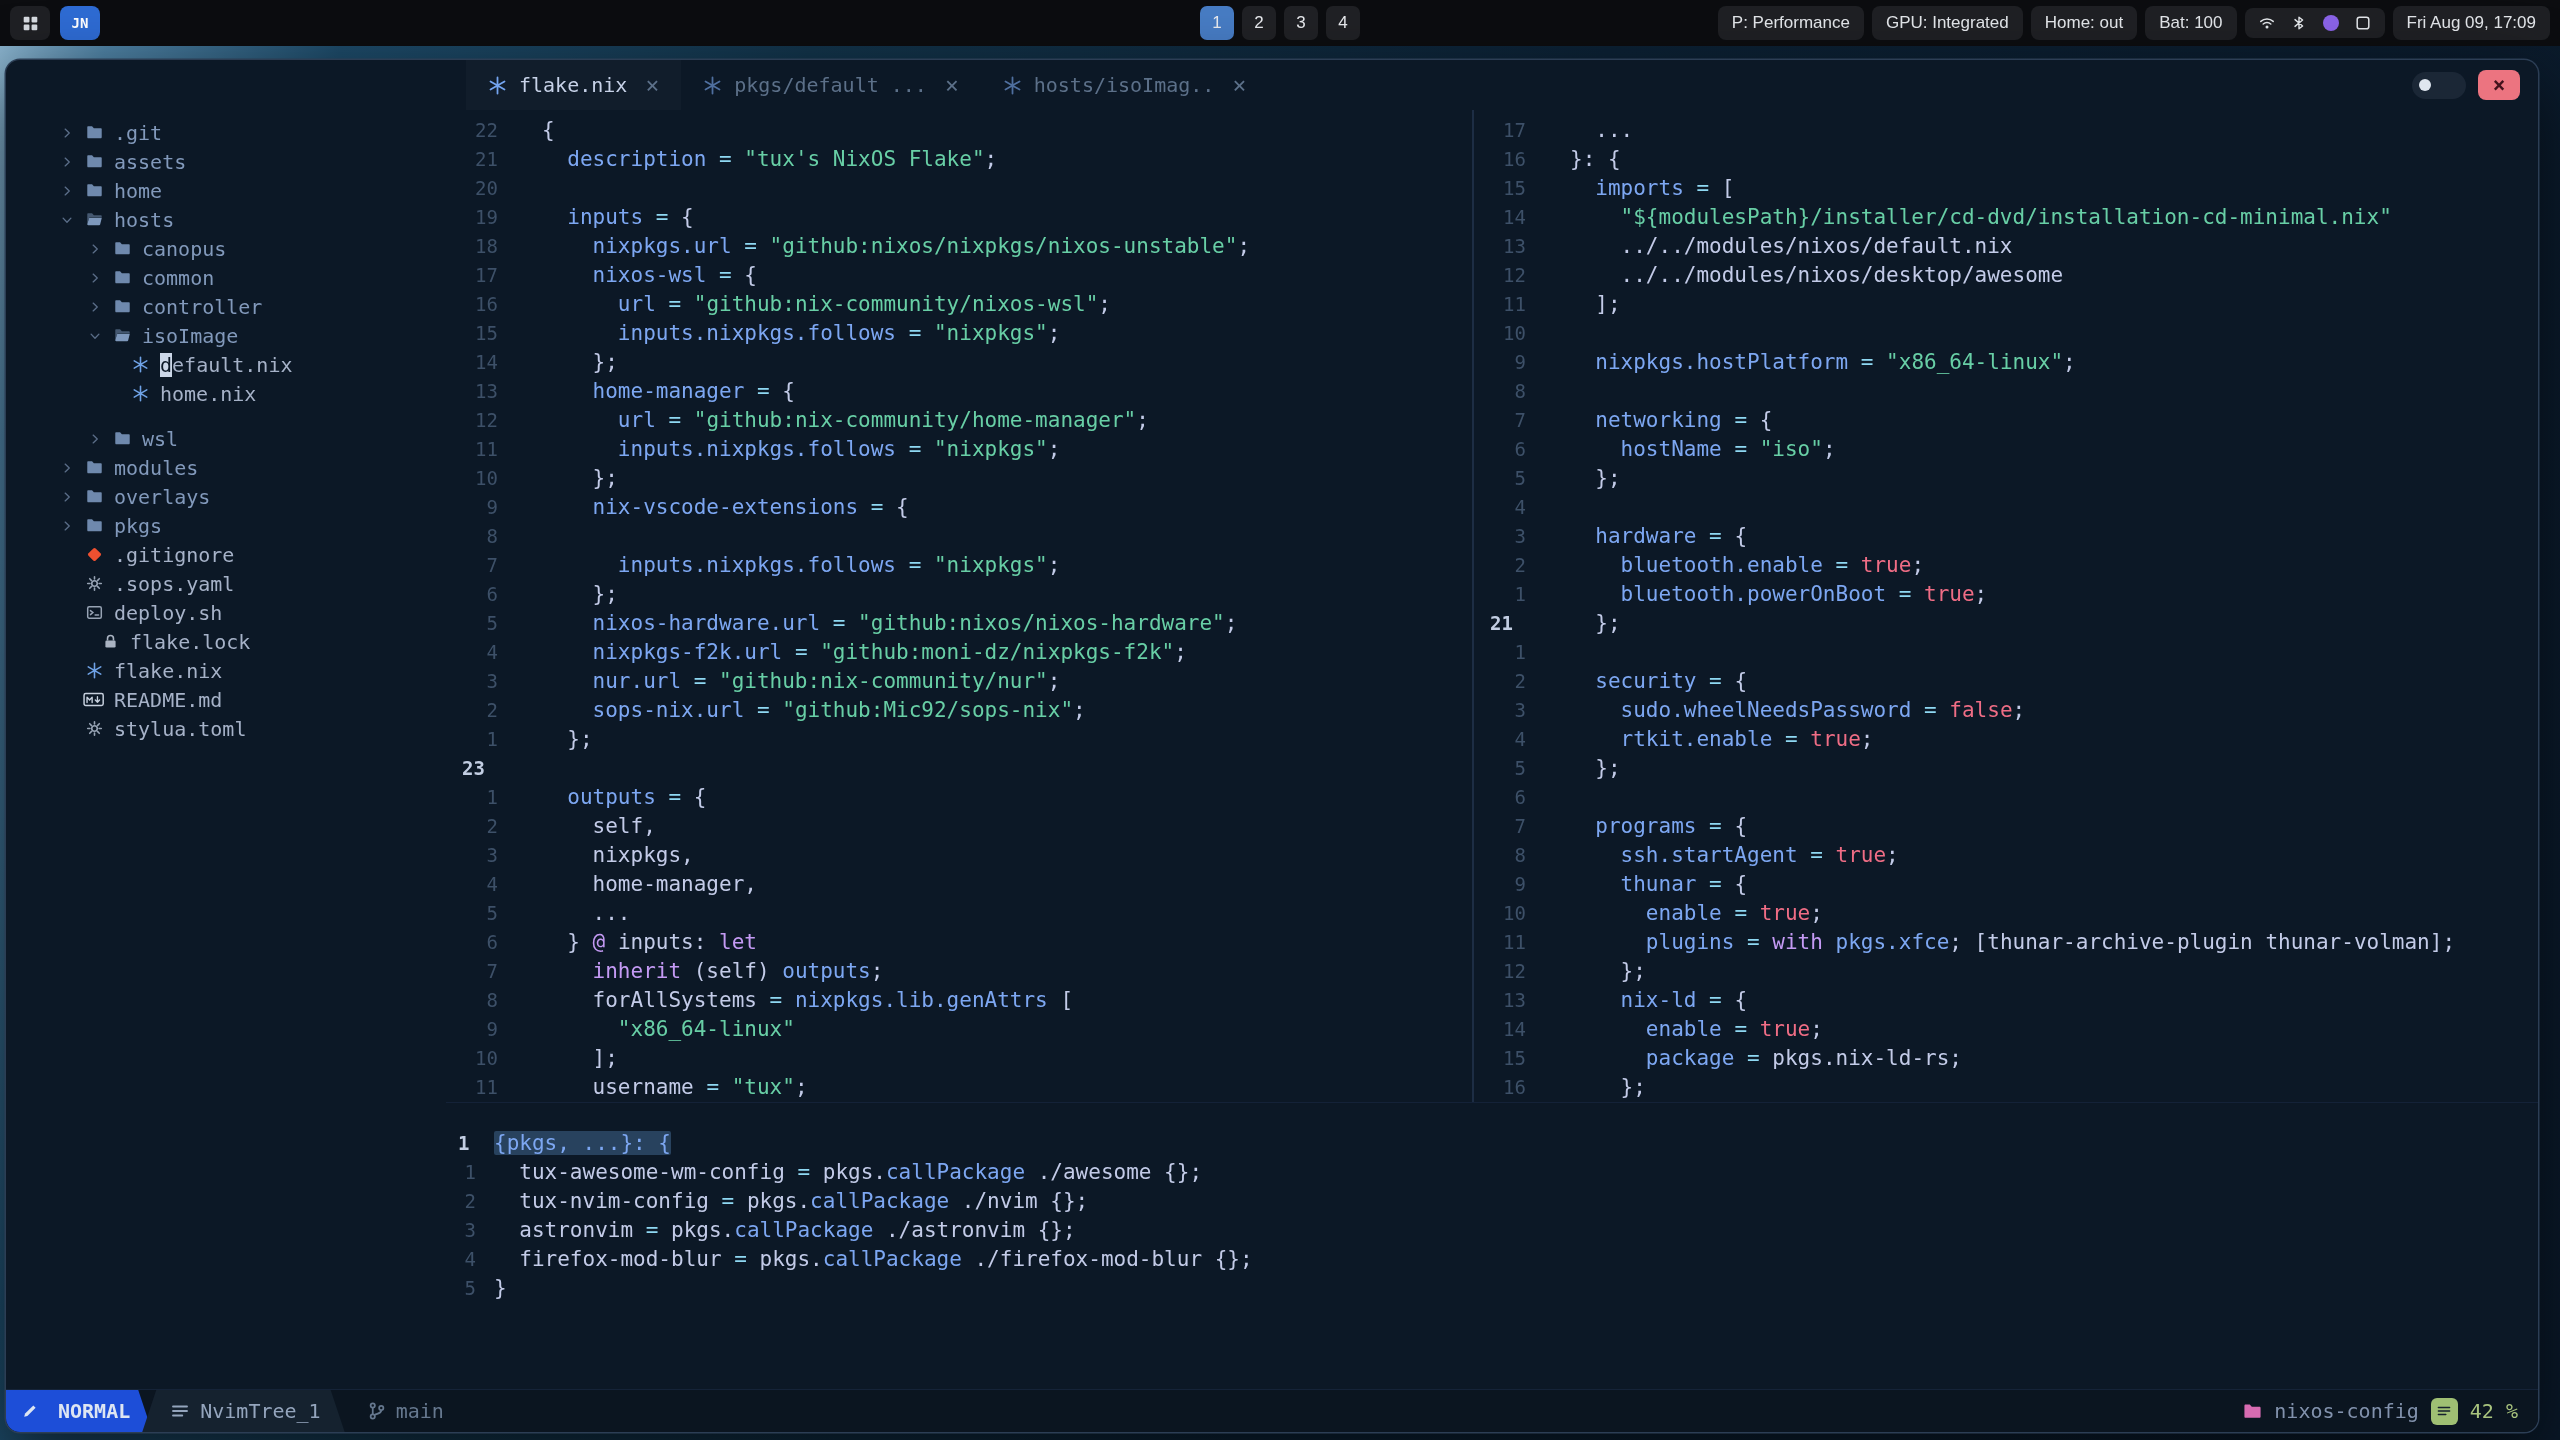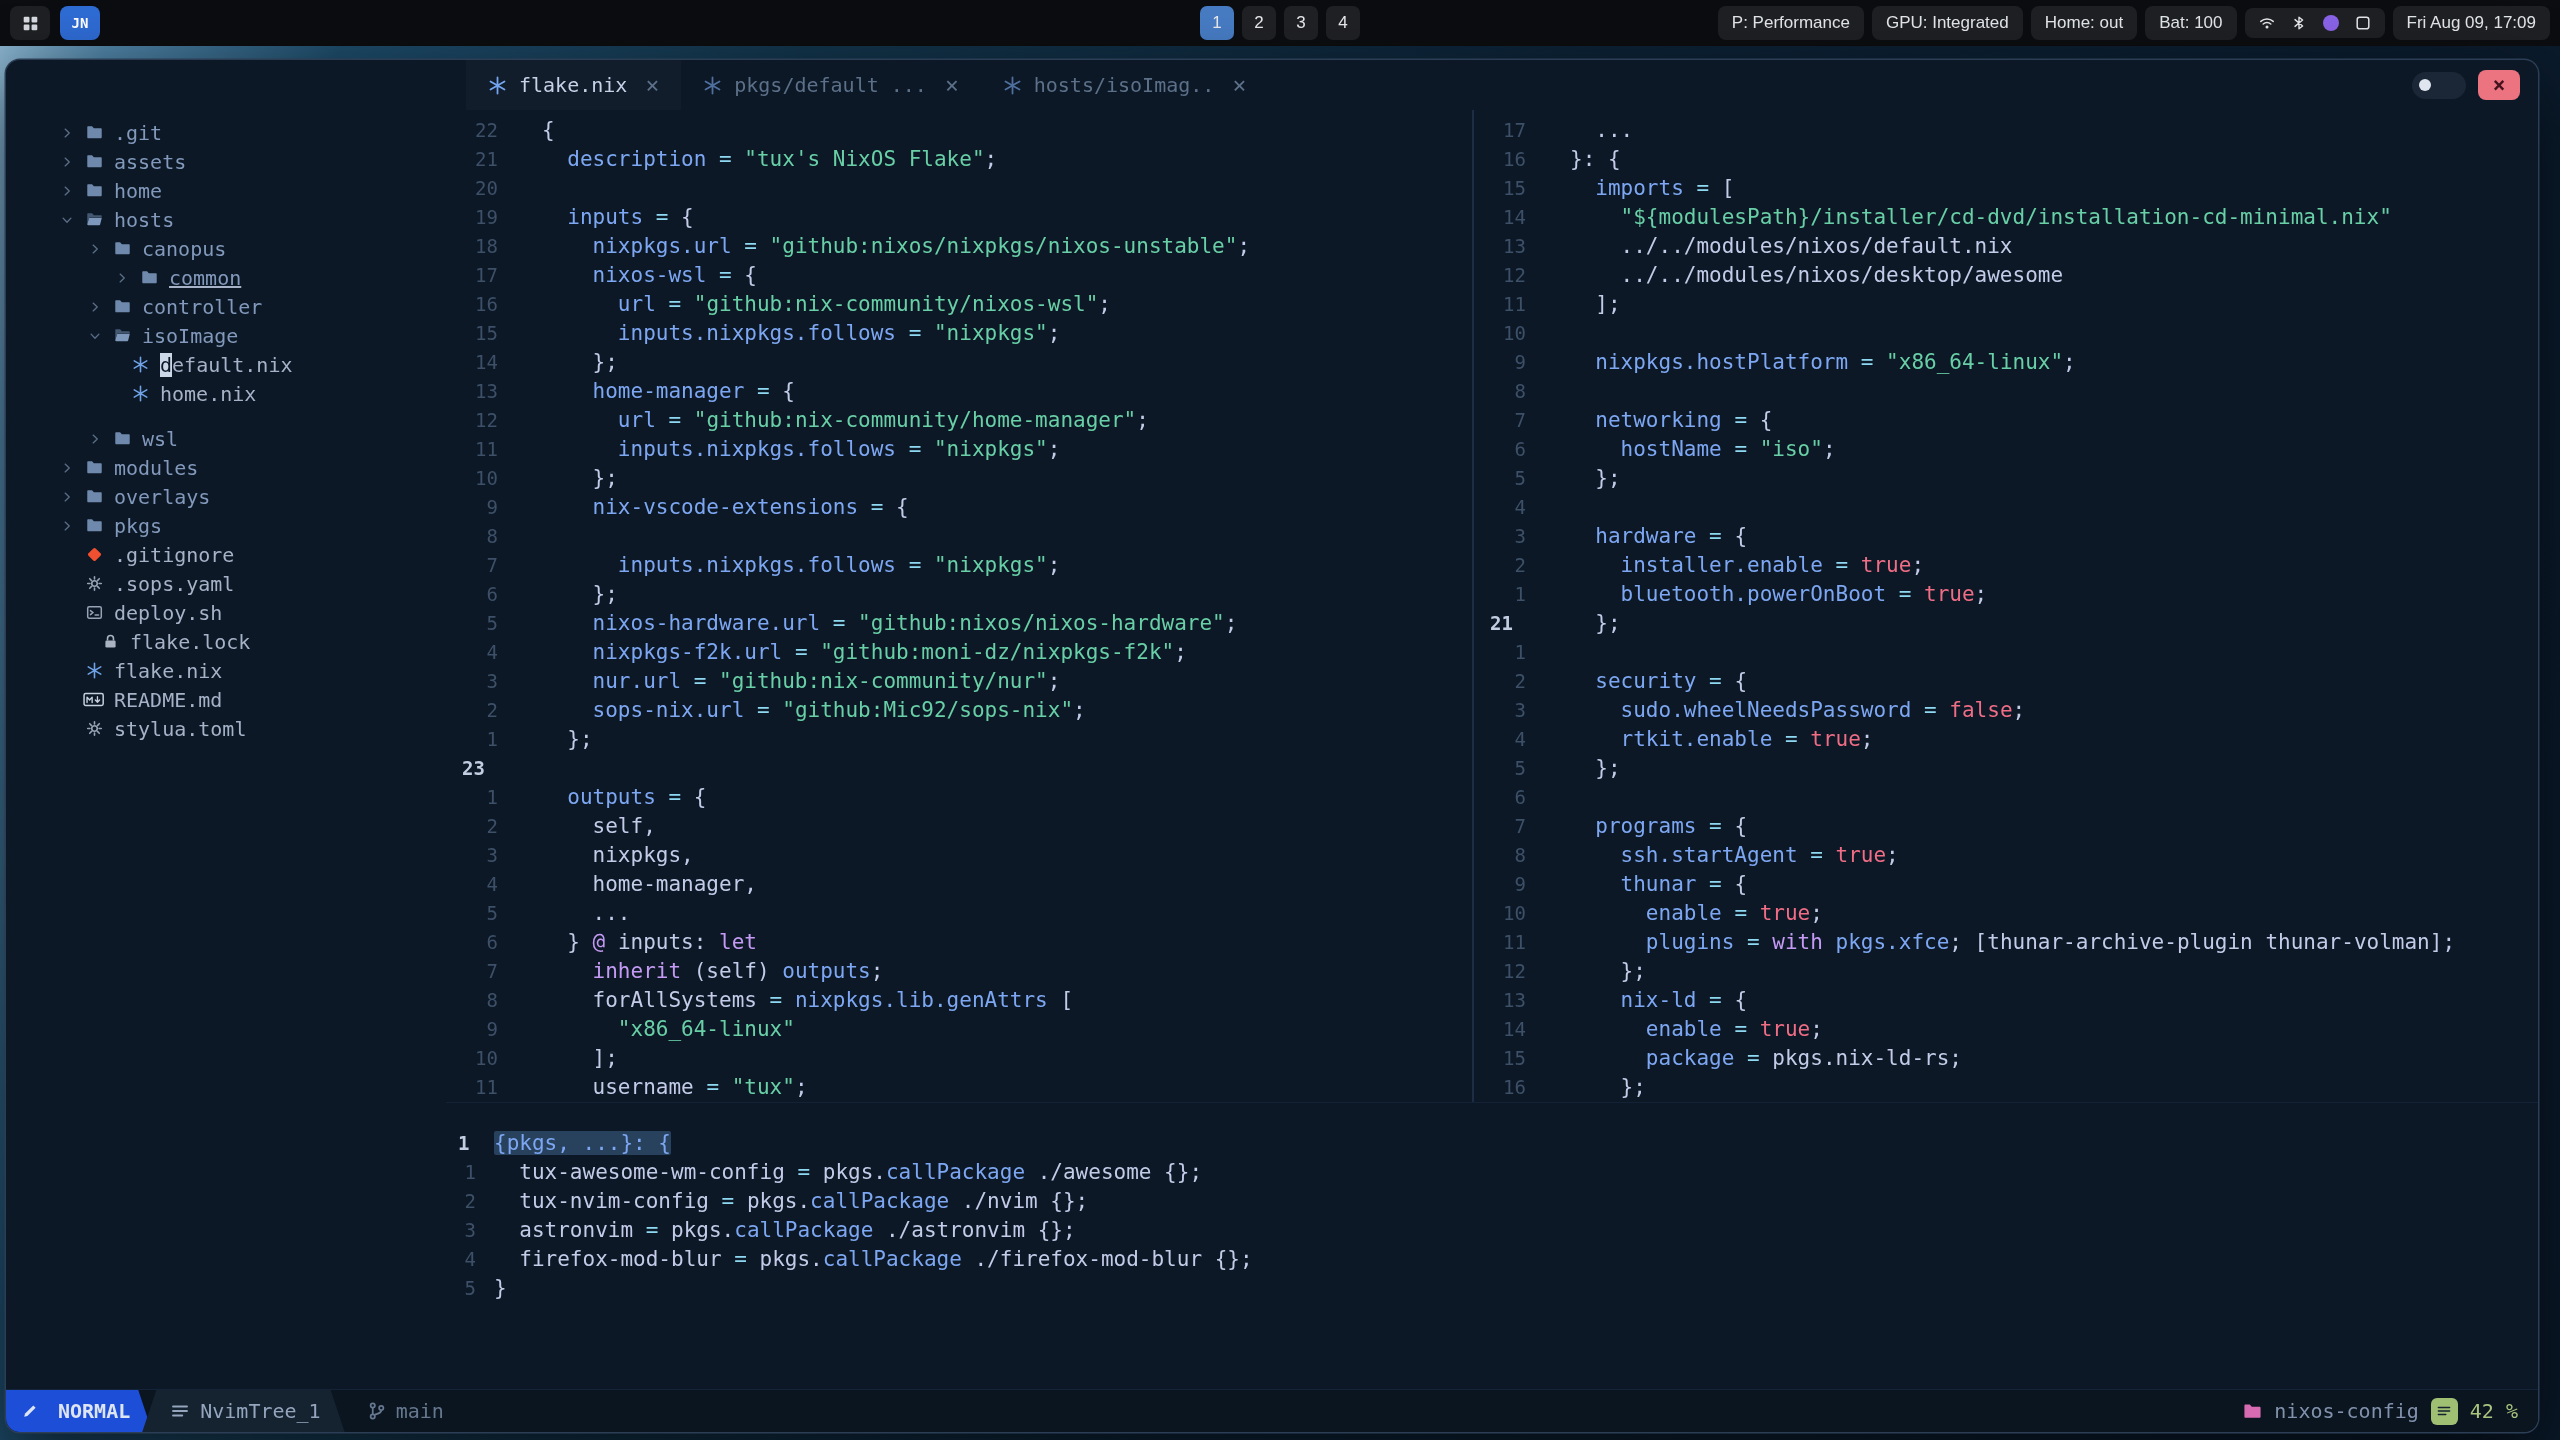--- a/index.html
+++ b/index.html
@@ -208,21 +208,21 @@
                 <path d="M2.8 5.5L8 11l5.2-5.5" fill="none" stroke="currentColor" stroke-width="1.8" stroke-linecap="round" stroke-linejoin="round"></path>
               </svg></span><span class="icon ficon ic-folder-open"><svg width="1em" height="1em" viewBox="0 0 16 16">
                 <path d="M1.2 3.1c0-.5.4-.9.9-.9h3.6l1.7 1.7h6.5c.5 0 .9.4.9.9v1H3.3L1.2 12z" fill="currentColor" opacity=".5"></path>
                 <path d="M3.1 6.3h11.8l-1.6 6.3c-.1.4-.5.7-.9.7H2.1c-.6 0-1-.6-.9-1.1z" fill="currentColor"></path>
               </svg></span><span class="tlabel">hosts</span></div>
           <div class="trow dir" style="padding-left: 76px;"><span class="icon chev"><svg width="0.8em" height="0.8em" viewBox="0 0 16 16">
                 <path d="M5.5 2.8L11 8l-5.5 5.2" fill="none" stroke="currentColor" stroke-width="1.8" stroke-linecap="round" stroke-linejoin="round"></path>
               </svg></span><span class="icon ficon ic-folder"><svg width="1em" height="1em" viewBox="0 0 16 16">
                 <path d="M1.2 3.1c0-.5.4-.9.9-.9h3.6l1.7 1.7h6.5c.5 0 .9.4.9.9v7.6c0 .5-.4.9-.9.9H2.1c-.5 0-.9-.4-.9-.9z" fill="currentColor"></path>
               </svg></span><span class="tlabel">canopus</span></div>
-          <div class="trow dir" style="padding-left: 103px; text-decoration: underline;"><span class="icon chev"><svg width="0.8em" height="0.8em" viewBox="0 0 16 16">
+          <div class="trow dir" style="padding-left: 76px;"><span class="icon chev"><svg width="0.8em" height="0.8em" viewBox="0 0 16 16">
                 <path d="M5.5 2.8L11 8l-5.5 5.2" fill="none" stroke="currentColor" stroke-width="1.8" stroke-linecap="round" stroke-linejoin="round"></path>
               </svg></span><span class="icon ficon ic-folder"><svg width="1em" height="1em" viewBox="0 0 16 16">
                 <path d="M1.2 3.1c0-.5.4-.9.9-.9h3.6l1.7 1.7h6.5c.5 0 .9.4.9.9v7.6c0 .5-.4.9-.9.9H2.1c-.5 0-.9-.4-.9-.9z" fill="currentColor"></path>
               </svg></span><span class="tlabel">common</span></div>
           <div class="trow dir" style="padding-left: 76px;"><span class="icon chev"><svg width="0.8em" height="0.8em" viewBox="0 0 16 16">
                 <path d="M5.5 2.8L11 8l-5.5 5.2" fill="none" stroke="currentColor" stroke-width="1.8" stroke-linecap="round" stroke-linejoin="round"></path>
               </svg></span><span class="icon ficon ic-folder"><svg width="1em" height="1em" viewBox="0 0 16 16">
                 <path d="M1.2 3.1c0-.5.4-.9.9-.9h3.6l1.7 1.7h6.5c.5 0 .9.4.9.9v7.6c0 .5-.4.9-.9.9H2.1c-.5 0-.9-.4-.9-.9z" fill="currentColor"></path>
               </svg></span><span class="tlabel">controller</span></div>
           <div class="trow dir" style="padding-left: 76px;"><span class="icon chev"><svg width="0.8em" height="0.8em" viewBox="0 0 16 16">
@@ -345,21 +345,21 @@
                 <div class="cline"><span class="ln">12</span><span class="ctext"><span class="tw">    ../../modules/nixos/desktop/awesome</span></span></div>
                 <div class="cline"><span class="ln">11</span><span class="ctext"><span class="tw">  ];</span></span></div>
                 <div class="cline"><span class="ln">10</span><span class="ctext"></span></div>
                 <div class="cline"><span class="ln">9</span><span class="ctext"><span class="tb">  nixpkgs.hostPlatform </span><span class="tc">= </span><span class="tg">"x86_64-linux"</span><span class="tw">;</span></span></div>
                 <div class="cline"><span class="ln">8</span><span class="ctext"></span></div>
                 <div class="cline"><span class="ln">7</span><span class="ctext"><span class="tb">  networking </span><span class="tc">= </span><span class="tw">{</span></span></div>
                 <div class="cline"><span class="ln">6</span><span class="ctext"><span class="tb">    hostName </span><span class="tc">= </span><span class="tg">"iso"</span><span class="tw">;</span></span></div>
                 <div class="cline"><span class="ln">5</span><span class="ctext"><span class="tw">  };</span></span></div>
                 <div class="cline"><span class="ln">4</span><span class="ctext"></span></div>
                 <div class="cline"><span class="ln">3</span><span class="ctext"><span class="tb">  hardware </span><span class="tc">= </span><span class="tw">{</span></span></div>
-                <div class="cline"><span class="ln">2</span><span class="ctext"><span class="tb">    installer.enable </span><span class="tc">= </span><span class="tr">true</span><span class="tw">;</span></span></div>
+                <div class="cline"><span class="ln">2</span><span class="ctext"><span class="tb">    bluetooth.enable </span><span class="tc">= </span><span class="tr">true</span><span class="tw">;</span></span></div>
                 <div class="cline"><span class="ln">1</span><span class="ctext"><span class="tb">    bluetooth.powerOnBoot </span><span class="tc">= </span><span class="tr">true</span><span class="tw">;</span></span></div>
                 <div class="cline cur"><span class="ln cur">21</span><span class="ctext"><span class="tw">  };</span></span></div>
                 <div class="cline"><span class="ln">1</span><span class="ctext"></span></div>
                 <div class="cline"><span class="ln">2</span><span class="ctext"><span class="tb">  security </span><span class="tc">= </span><span class="tw">{</span></span></div>
                 <div class="cline"><span class="ln">3</span><span class="ctext"><span class="tb">    sudo.wheelNeedsPassword </span><span class="tc">= </span><span class="tr">false</span><span class="tw">;</span></span></div>
                 <div class="cline"><span class="ln">4</span><span class="ctext"><span class="tb">    rtkit.enable </span><span class="tc">= </span><span class="tr">true</span><span class="tw">;</span></span></div>
                 <div class="cline"><span class="ln">5</span><span class="ctext"><span class="tw">  };</span></span></div>
                 <div class="cline"><span class="ln">6</span><span class="ctext"></span></div>
                 <div class="cline"><span class="ln">7</span><span class="ctext"><span class="tb">  programs </span><span class="tc">= </span><span class="tw">{</span></span></div>
                 <div class="cline"><span class="ln">8</span><span class="ctext"><span class="tb">    ssh.startAgent </span><span class="tc">= </span><span class="tr">true</span><span class="tw">;</span></span></div>

